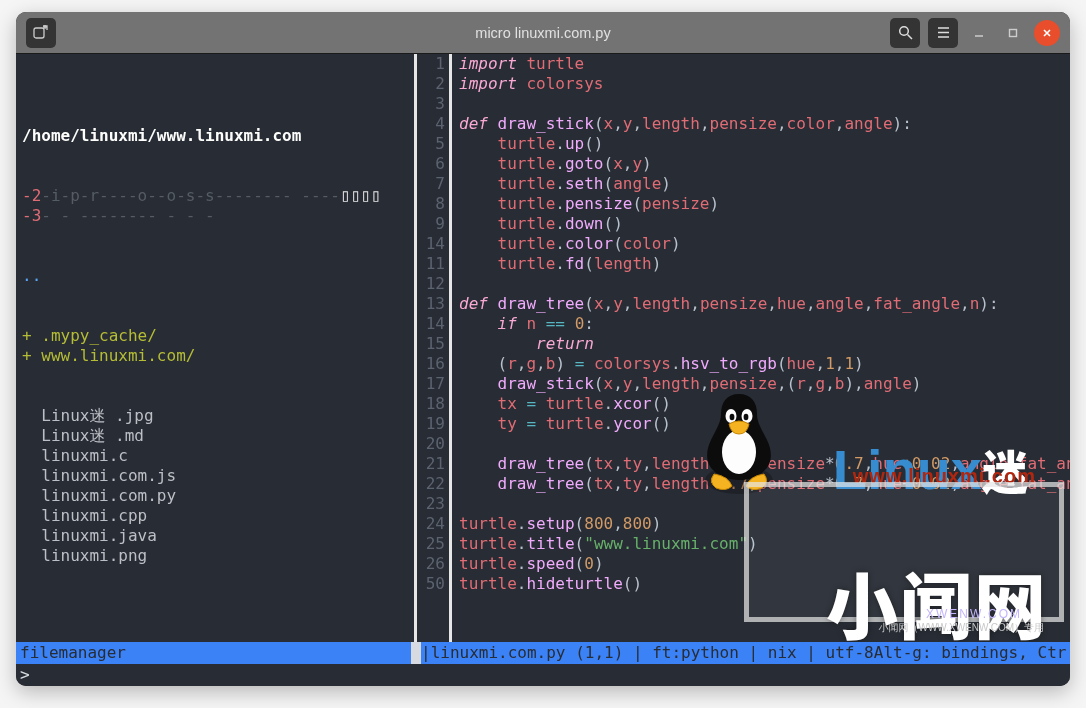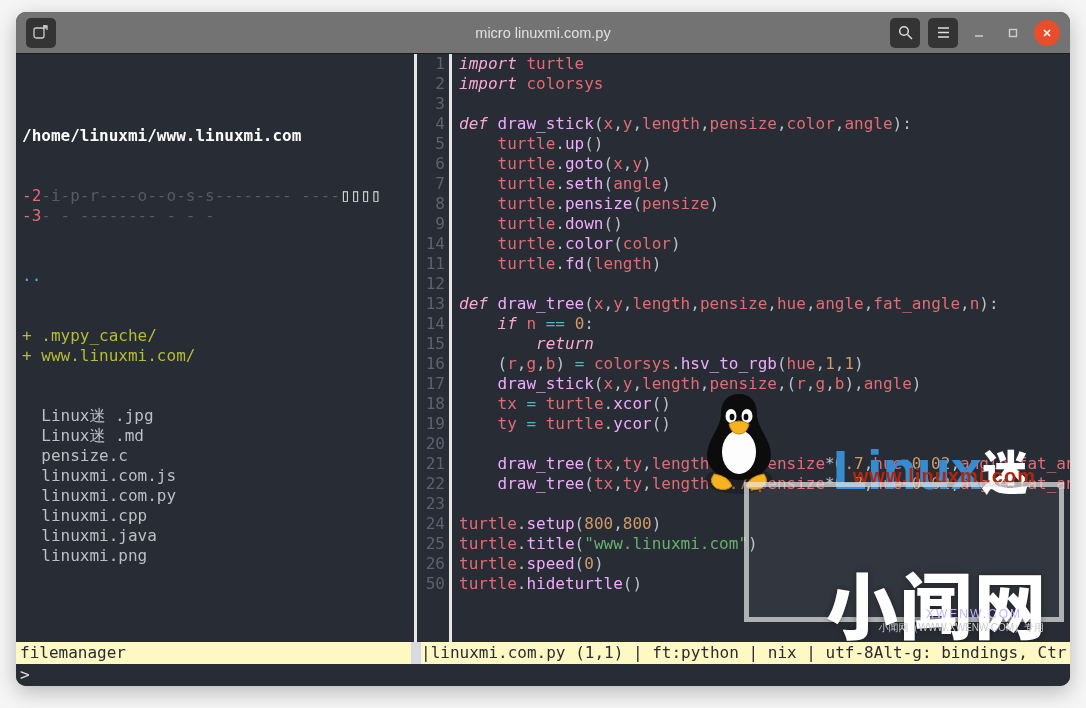--- a/index.html
+++ b/index.html
@@ -99,21 +99,21 @@
   
   .fm-path { color: #fdfefc; font-weight: bold; margin-top: 28px; }
   .fm-dashrow { color: #555c64; letter-spacing: 0; }
   .fm-dashrow .hl { color: #e06c75; }
   .fm-dots { color: #58a6f5; }
   .fm-dir { color: #b5bd34; }
   .fm-file { color: #bdbfc6; }
   .boxes { color: #e6e6e6; font-size: 17px; line-height: 16px; }
   
   .status {
-    display: flex; height: 22px; background: #fef9c3; color: #282c34;
+    display: flex; height: 22px; background: #3b82f6; color: #282c34;
     font-size: 16px; line-height: 22px;
   }
   .status .sl { width: 395px; padding-left: 4px; }
   .status .ssep { width: 10px; background:#d7dae0; }
   .status .sr { flex:1; padding-left: 0; white-space: nowrap; overflow: hidden; }
   .prompt {
     height: 22px; background: #282c34; color: #d7dae0; padding-left: 4px;
     font-size: 16px; line-height: 22px;
   }
   
@@ -198,21 +198,21 @@
     </div>
   </div>
 
   <div class="panes">
 
     <div class="left-pane">
       <div class="ln fm-path">/home/linuxmi/www.linuxmi.com</div>
       <div id="fm-dashrows"><div class="ln fm-dashrow"><span class="hl">-2</span>-i-p-r----o--o-s-s-------- ----<span class="boxes">▯▯▯▯</span></div><div class="ln fm-dashrow"><span class="hl">-3</span>- - -------- - - -</div></div>
       <div class="ln fm-dots">..</div>
       <div id="fm-dirs"><div class="ln fm-dir">+ .mypy_cache/</div><div class="ln fm-dir">+ www.linuxmi.com/</div></div>
-      <div id="fm-files"><div class="ln fm-file">  Linux迷 .jpg</div><div class="ln fm-file">  Linux迷 .md</div><div class="ln fm-file">  pensize.c</div><div class="ln fm-file">  linuxmi.com.js</div><div class="ln fm-file">  linuxmi.com.py</div><div class="ln fm-file">  linuxmi.cpp</div><div class="ln fm-file">  linuxmi.java</div><div class="ln fm-file">  linuxmi.png</div></div>
+      <div id="fm-files"><div class="ln fm-file">  Linux迷 .jpg</div><div class="ln fm-file">  Linux迷 .md</div><div class="ln fm-file">  linuxmi.c</div><div class="ln fm-file">  linuxmi.com.js</div><div class="ln fm-file">  linuxmi.com.py</div><div class="ln fm-file">  linuxmi.cpp</div><div class="ln fm-file">  linuxmi.java</div><div class="ln fm-file">  linuxmi.png</div></div>
     </div>
 
     <div class="sep"></div>
 
     <div class="right-pane">
       <div class="gutter" id="gutter">
           <div class="ln">1</div>
           <div class="ln">2</div>
           <div class="ln">3</div>
           <div class="ln">4</div>

